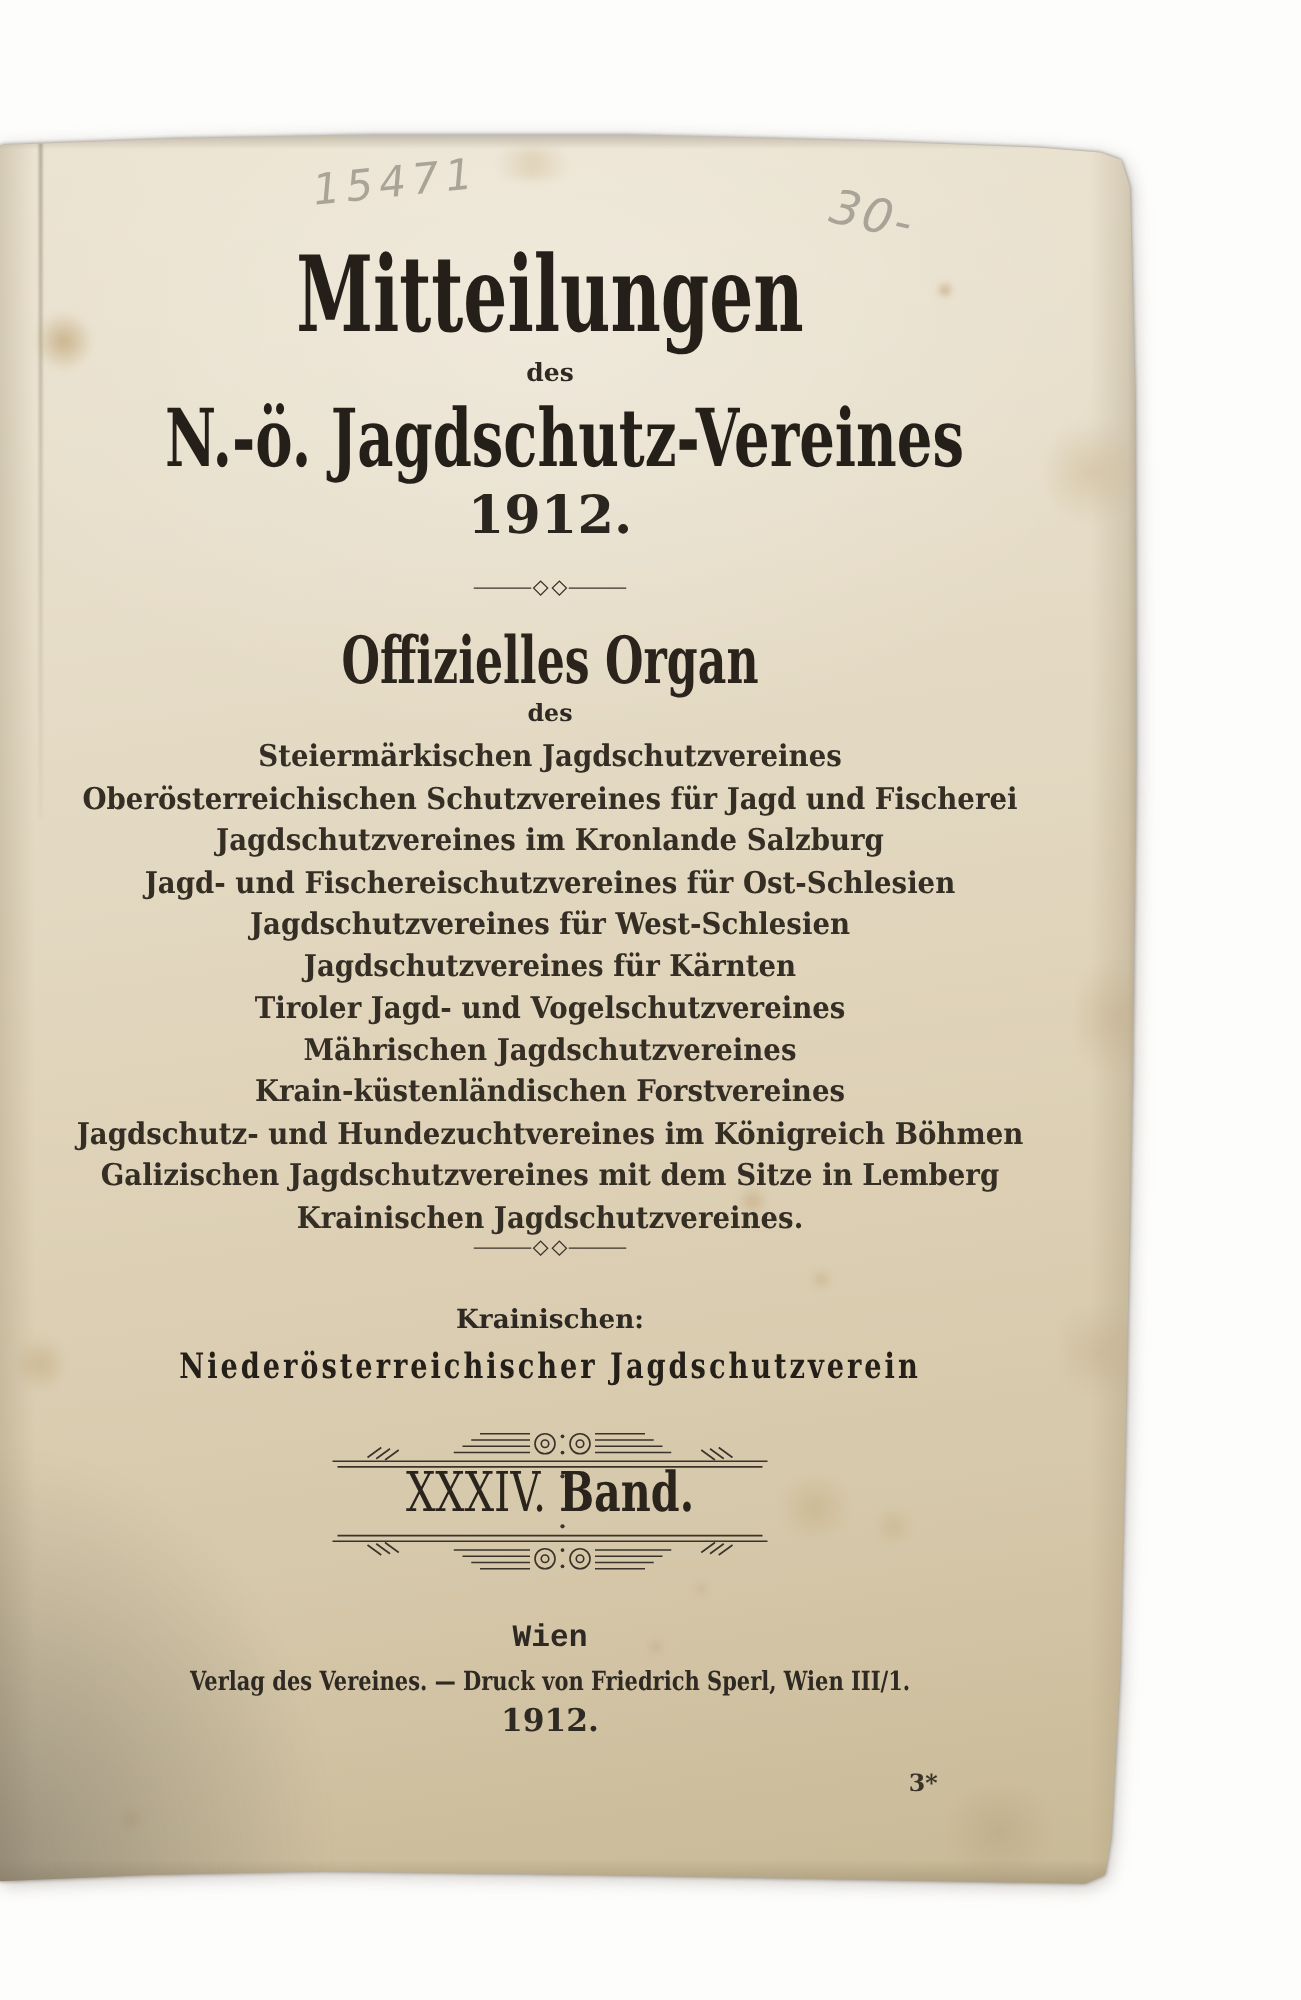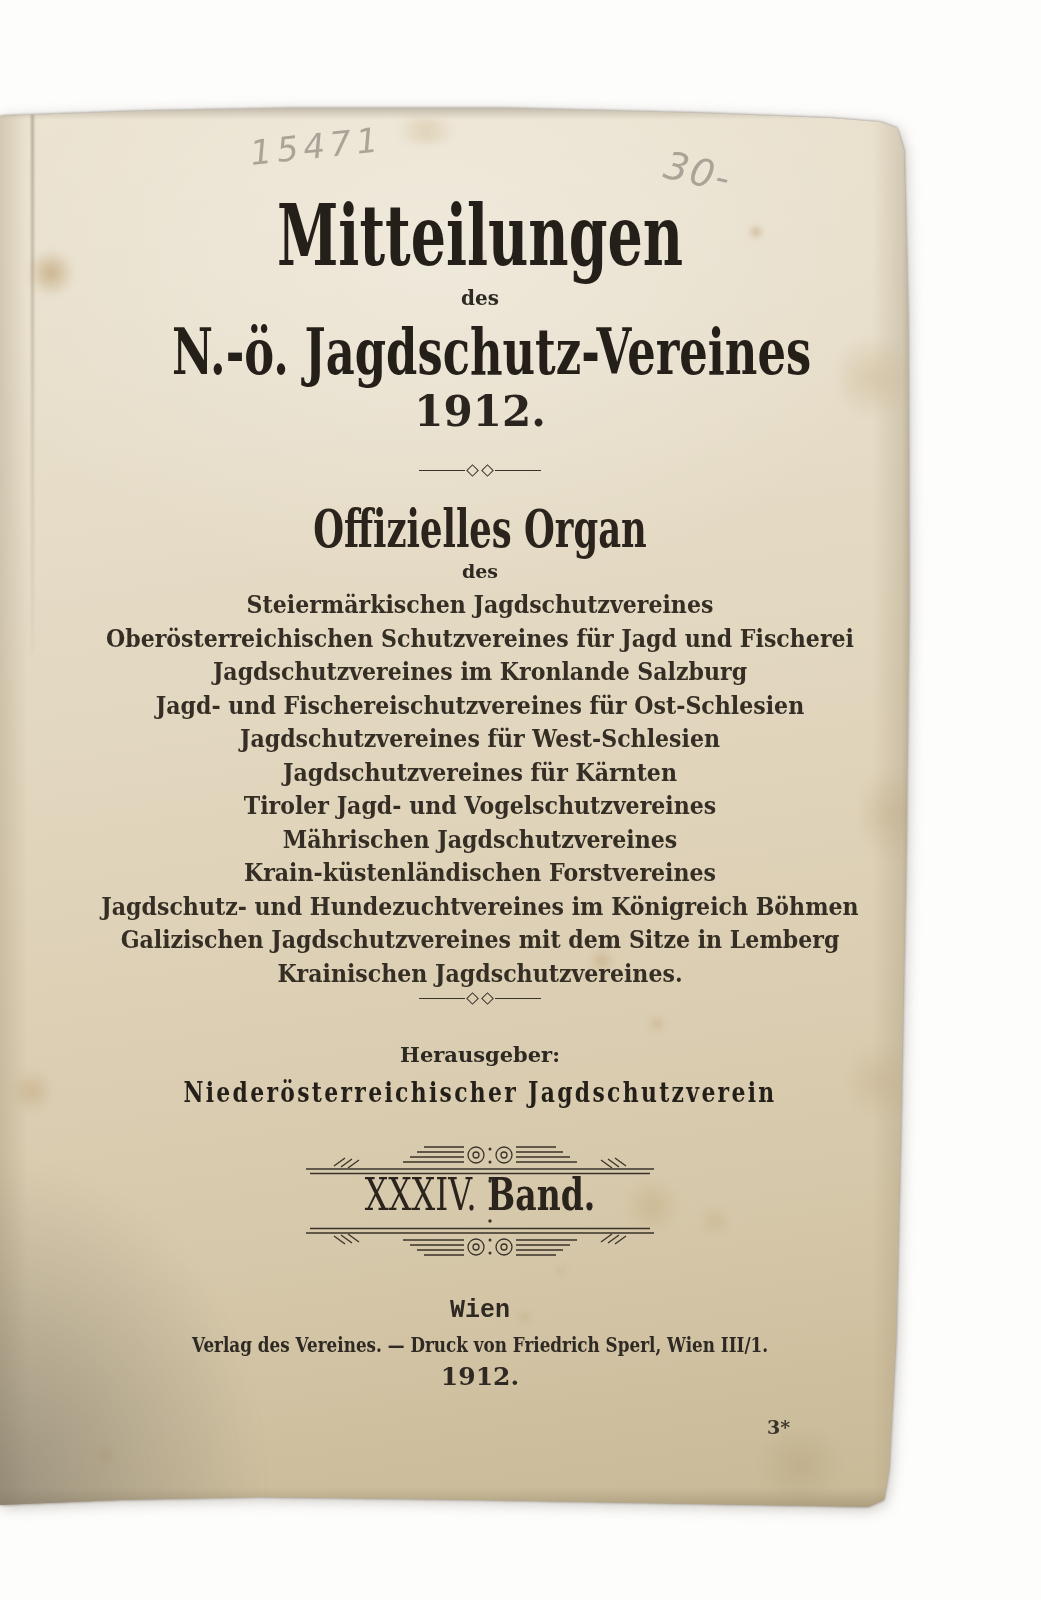--- a/index.html
+++ b/index.html
@@ -29,21 +29,21 @@
     background:linear-gradient(180deg,rgba(120,108,88,0.45),rgba(120,108,88,0.04));}
   
   .stain{border-radius:50%;filter:blur(3px);}
   .shadow-corner{left:-60px;top:1140px;width:340px;height:440px;filter:blur(9px);border-radius:40%;
     background:radial-gradient(ellipse at 18% 80%,rgba(108,103,94,0.50),rgba(108,103,94,0) 66%);}
   
   .pencil{font-family:"DejaVu Sans", sans-serif;font-style:italic;color:#a39c91;opacity:.9;white-space:nowrap;}
   .hand1{left:250px;top:126px;font-size:34px;letter-spacing:5px;transform:rotate(-6deg);}
   .hand2{left:664px;top:150px;font-size:38px;letter-spacing:2px;transform:rotate(13deg);}
   
-  .content{position:absolute;left:0;top:0;width:880px;height:1600px;z-index:5;color:#2e2922;margin-left:40px;}
+  .content{position:absolute;left:0;top:0;width:880px;height:1600px;z-index:5;color:#2e2922;}
   .line{position:absolute;left:0;width:100%;text-align:center;white-space:nowrap;line-height:1.05;}
   .fraktur{font-weight:bold;}
   .t-title{top:192px;font-size:84px;color:#241f18;transform:scaleX(0.66);}
   .t-des1{top:288px;font-size:20px;font-weight:bold;}
   .t-sub{top:318px;font-size:64px;color:#241f18;transform:scaleX(0.70);}
   .t-year1{top:390px;font-size:42px;font-weight:bold;color:#2a251e;}
   .t-organ{top:502px;font-size:52px;color:#2a241d;transform:scaleX(0.68);}
   .t-des2{top:562px;font-size:19px;font-weight:bold;}
   .t-orglist{top:588px;font-size:24px;font-weight:bold;color:#352e25;transform:scaleX(0.92);transform-origin:50% 0;}
   .t-orglist div{line-height:33.5px;white-space:nowrap;}
@@ -132,21 +132,21 @@
           <div>Krainischen Jagdschutzvereines.</div>
         </div>
 
         <div class="divider d2">
           <span class="dline"></span>
           <span class="diamond"></span>
           <span class="diamond"></span>
           <span class="dline"></span>
         </div>
 
-        <div class="line t-herausgeber">Herausgeber:</div>
+        <div class="line t-herausgeber">Krainischen:</div>
         <div class="line fraktur t-publisher">Niederösterreichischer Jagdschutzverein</div>
 
         <svg class="orn orn-top" viewBox="0 0 352 48">
           <g stroke="#3a332a" fill="none" stroke-width="1.3">
             <line x1="2" y1="31" x2="350" y2="31"></line>
             <line x1="6" y1="35.5" x2="346" y2="35.5"></line>
             <path d="M30 28 l11 -8 M37 29 l11 -8 M44 30 l11 -8"></path>
             <path d="M322 28 l-11 -8 M315 29 l-11 -8 M308 30 l-11 -8"></path>
             <path d="M120 9 h40 M113 14 h47 M106 19 h54 M99 24 h61"></path>
             <path d="M212 9 h40 M212 14 h47 M212 19 h54 M212 24 h61"></path>

